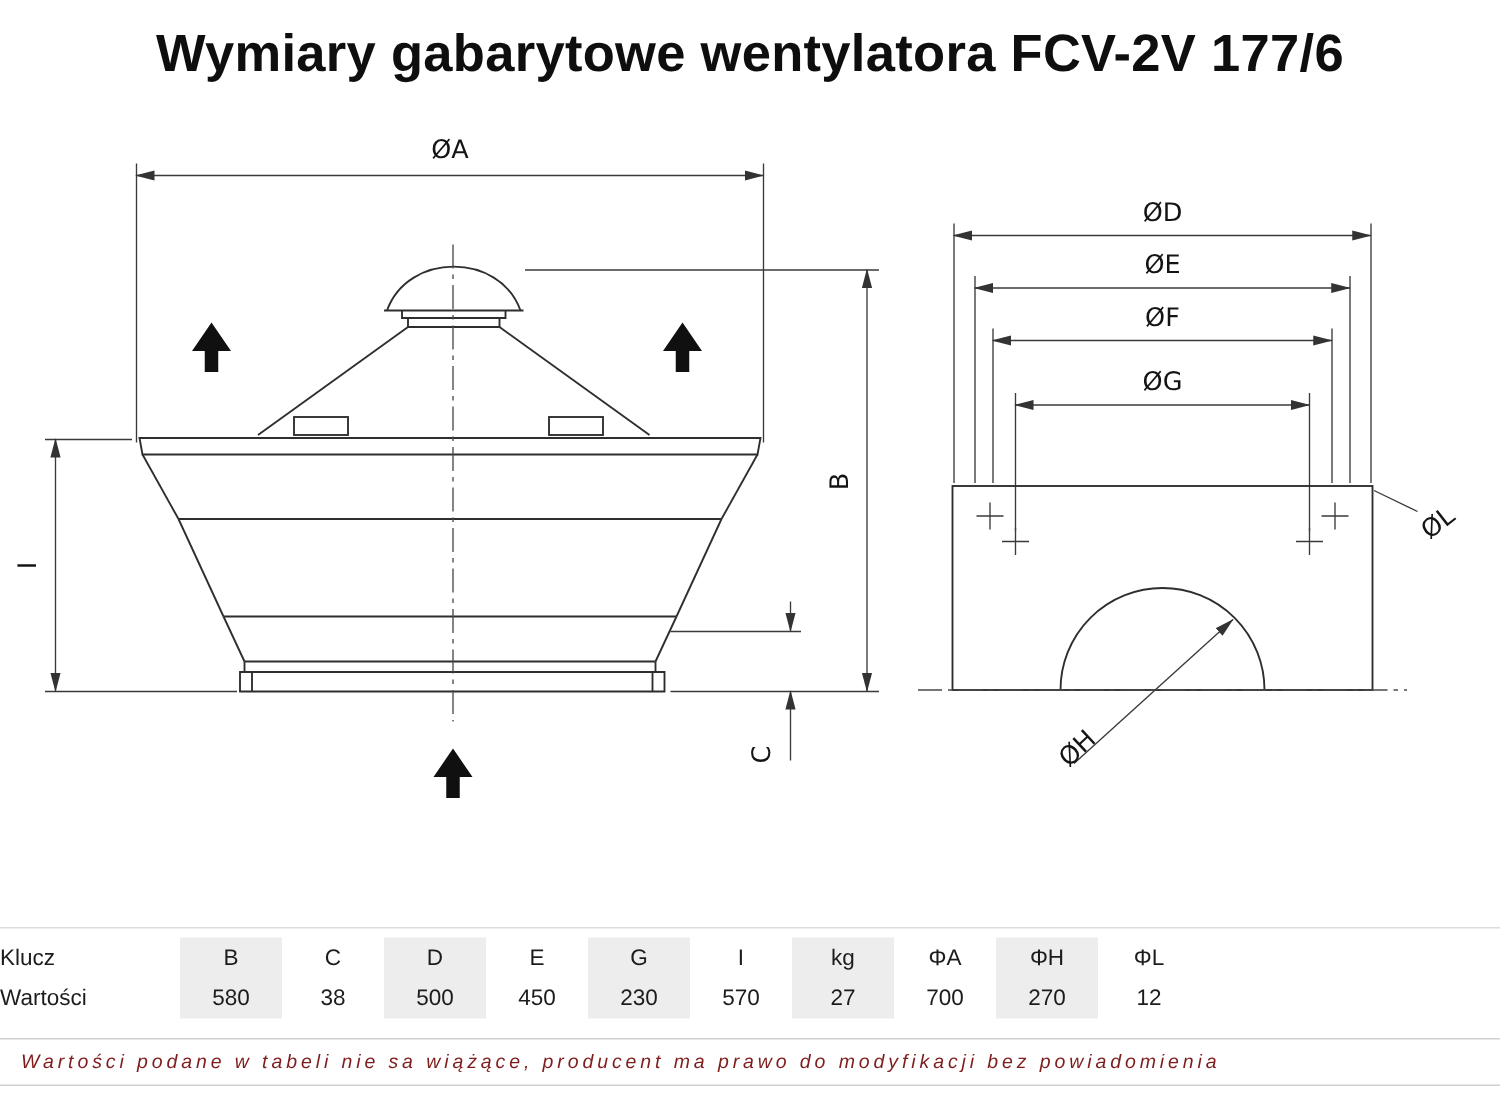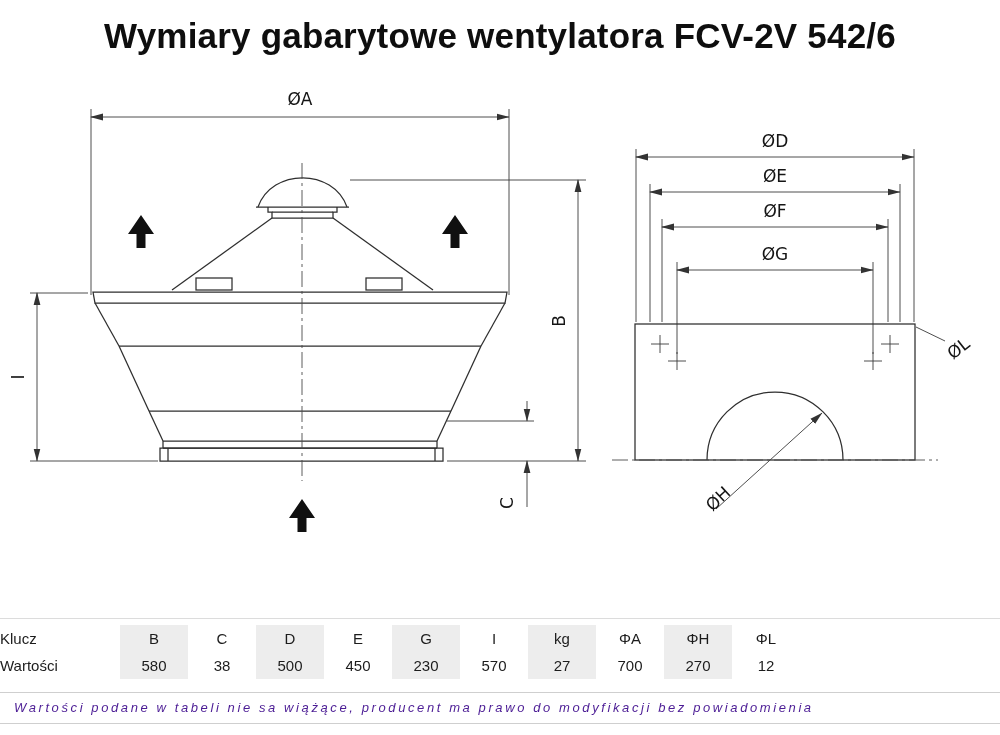--- a/index.html
+++ b/index.html
@@ -33,28 +33,28 @@
   .trow { display:flex; height:27px; line-height:27px; font-size:15px; color:#1c1c1c; }
   .tlabel { width:120px; }
   .tcell  { width:68px; text-align:center; }
   .tcell.shaded { background:#ededed; }
 
   
   .footer {
     position:absolute; top:692px; left:0; width:1000px;
     border-top:1px solid #cfcfcf; border-bottom:1px solid #cfcfcf;
     padding:7px 0 8px 14px;
-    font-style:italic; font-size:13px; letter-spacing:2.6px; color:#4c1d95;
+    font-style:italic; font-size:13px; letter-spacing:2.6px; color:#7f1d1d;
     white-space:nowrap;
   }
 </style>
 </head>
 <body>
 
-<div class="page-title">Wymiary gabarytowe wentylatora FCV-2V 542/6</div>
+<div class="page-title">Wymiary gabarytowe wentylatora FCV-2V 177/6</div>
 
 <svg class="drawing" width="1000" height="540" viewBox="0 0 1000 540" xmlns="http://www.w3.org/2000/svg">
   <defs>
     <marker id="mE" markerWidth="15" markerHeight="10" refX="12.5" refY="5" orient="auto" markerUnits="userSpaceOnUse">
       <path d="M0,1.6 L13,5 L0,8.4 Z" fill="#333"></path>
     </marker>
     <marker id="mS" markerWidth="15" markerHeight="10" refX="2" refY="5" orient="auto" markerUnits="userSpaceOnUse">
       <path d="M14,1.6 L1,5 L14,8.4 Z" fill="#333"></path>
     </marker>
   </defs>

